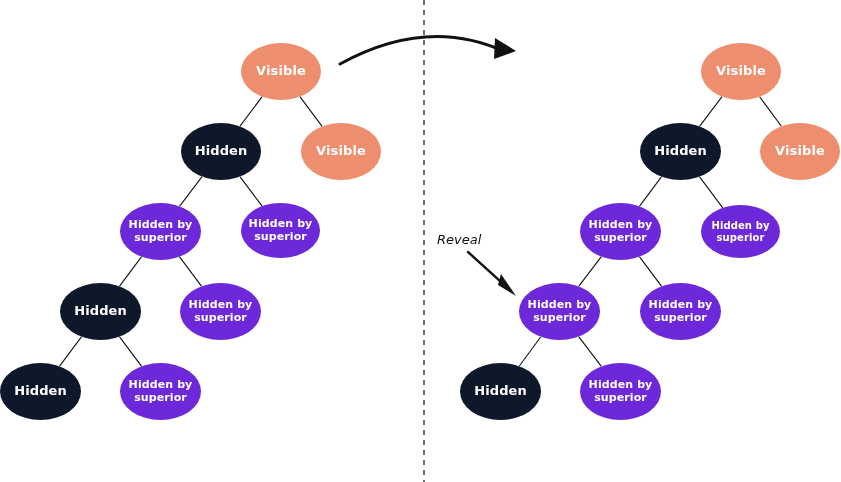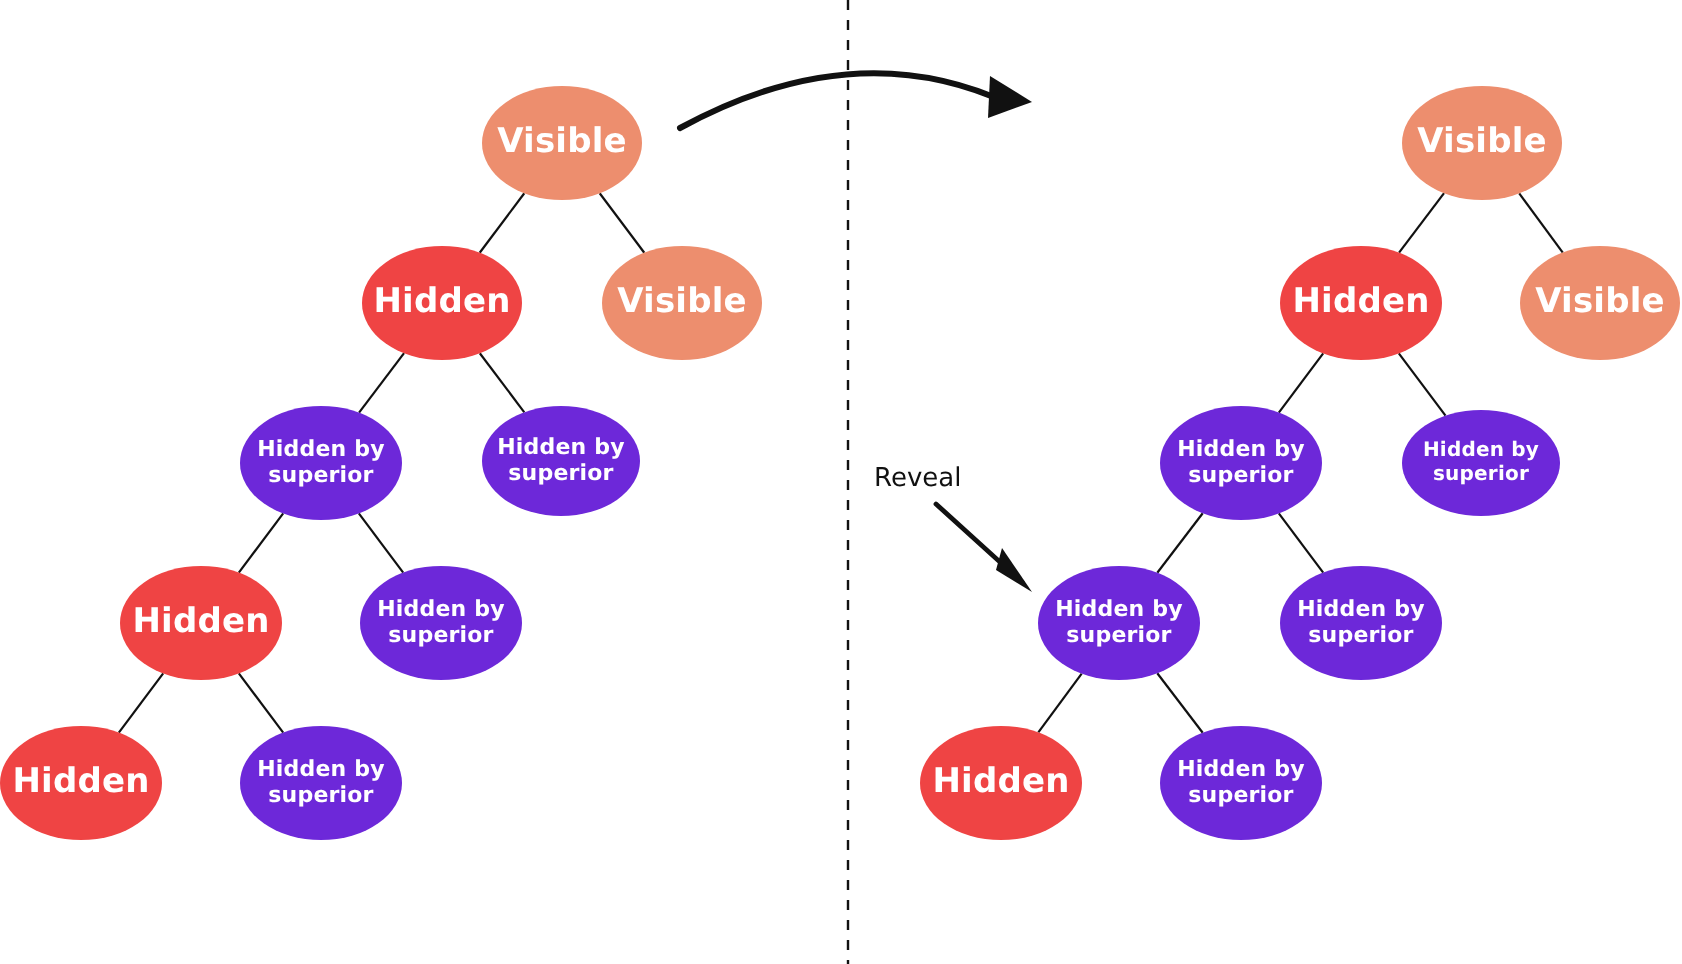--- a/index.html
+++ b/index.html
@@ -37,24 +37,24 @@
     letter-spacing: 0.1px;
     box-sizing: border-box;
     padding: 0 4px;
     z-index: 2;
   }
   .node .lbl {
     display: block;
     width: 100%;
   }
   .n-visible { background: #ED8E6E; }
-  .n-hidden  { background: #ef4444; }
+  .n-hidden  { background: #0f172a; }
   .n-bysup   { background: #6d28d9; }
 
-  .f13 { font-size: 17px; }
+  .f13 { font-size: 13px; }
   .f11 { font-size: 11px; }
   .f10 { font-size: 10px; }
 
   .reveal-label {
     position: absolute;
     font-size: 13px;
     color: #111111;
     font-weight: normal;
     white-space: nowrap;
     z-index: 3;
@@ -91,21 +91,21 @@
     </g>
 
     <g>
       <line x1="468" y1="252" x2="511" y2="291" stroke="#111111" stroke-width="2.4" stroke-linecap="round"></line>
       <path d="M 498 285 L 516 296 L 501 274 Z" fill="#111111"></path>
     </g>
 
     <line x1="424" y1="0" x2="424" y2="482" stroke="#111111" stroke-width="1.2" stroke-dasharray="5 5"></line>
   </svg>
 
-  <div class="reveal-label" style="left:437px; top:232px;">Reveal</div>
+  <div class="reveal-label" style="left:437px; top:232px;font-style:italic;">Reveal</div>
 
   <div id="node-layer">
       <div class="node n-visible f13" style="left: 241px; top: 43px; width: 80px; height: 57px;">
         <span class="lbl">Visible</span>
       </div>
       <div class="node n-hidden f13" style="left: 181px; top: 123px; width: 80px; height: 57px;">
         <span class="lbl">Hidden</span>
       </div>
       <div class="node n-visible f13" style="left: 301px; top: 123px; width: 80px; height: 57px;">
         <span class="lbl">Visible</span>

